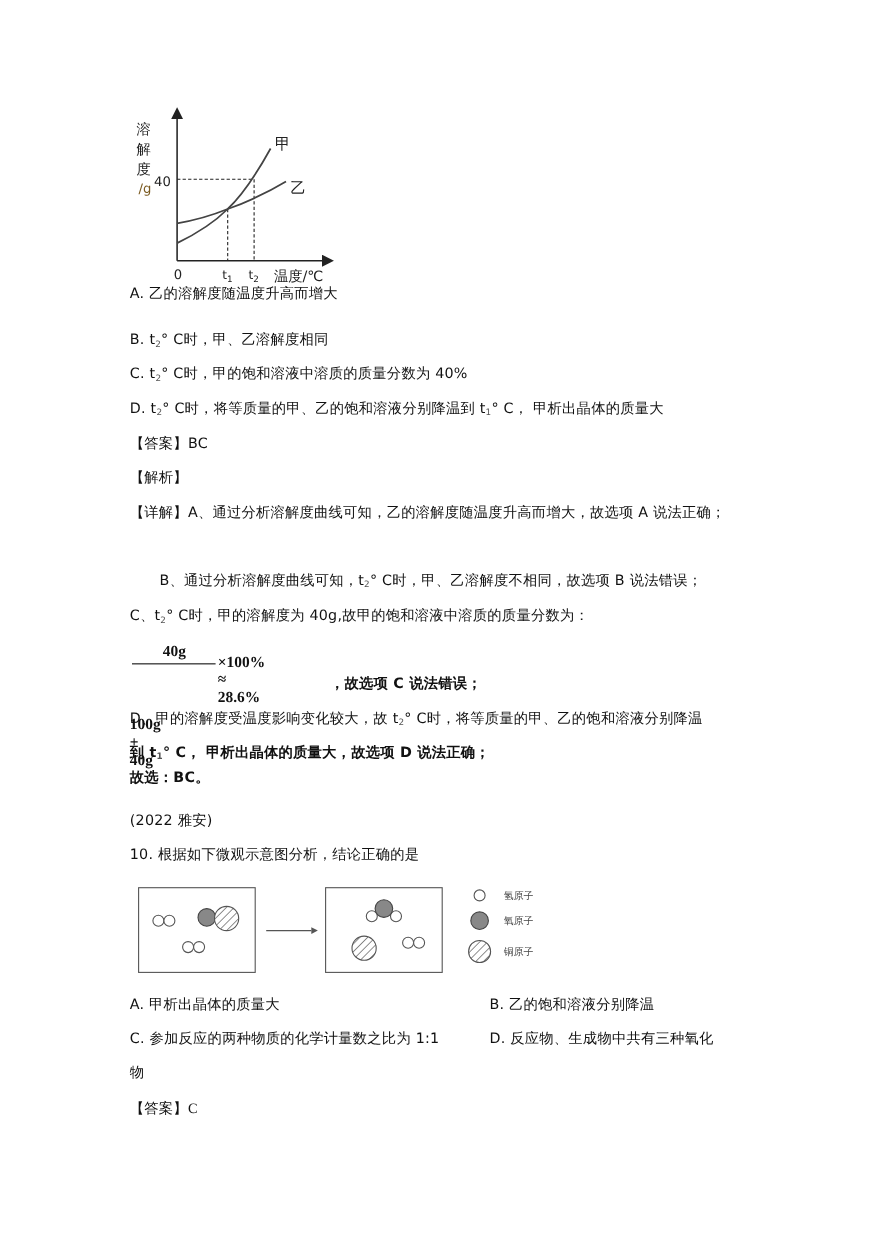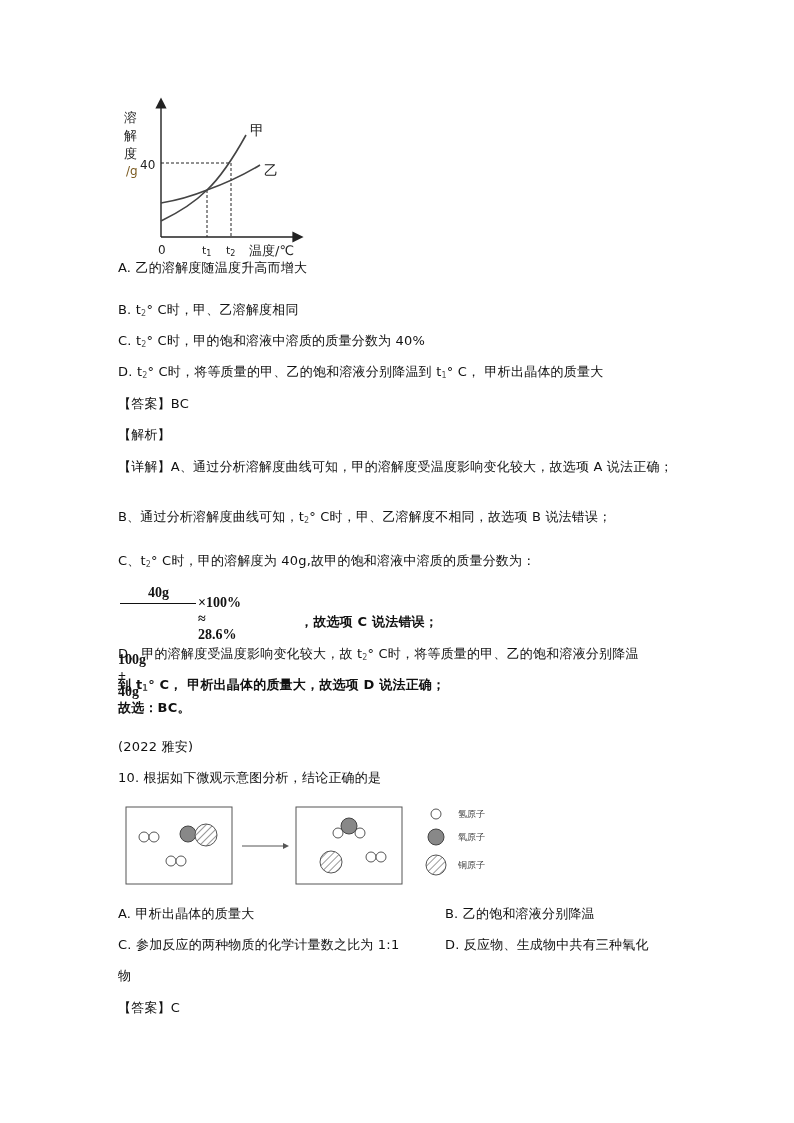--- a/index.html
+++ b/index.html
@@ -59,23 +59,23 @@
   <span>D.</span> <span>t</span><span class="sub">2</span><span>° C时，将等质量的甲、乙的饱和溶液分别降温到 t</span><span class="sub">1</span><span>° C， 甲析出晶体的质量大</span>
 </div>
 
 <div class="line" style="top:396px;">
   <span>【答案】</span><span>BC</span>
 </div>
 <div class="line" style="top:427px;">
   <span>【解析】</span>
 </div>
 <div class="line" style="top:459px;">
-  <span>【详解】</span><span>A、通过分析溶解度曲线可知，甲的溶解度受温度影响变化较大，故选项 A 说法正确；</span>
+  <span>【详解】</span><span>A、通过分析溶解度曲线可知，乙的溶解度随温度升高而增大，故选项 A 说法正确；</span>
 </div>
-<div class="line" style="top:509px;">
+<div class="line" style="top:521px;margin-left:27px;">
   <span>B、通过分析溶解度曲线可知，t</span><span class="sub">2</span><span>° C时，甲、乙溶解度不相同，故选项 B 说法错误；</span>
 </div>
 <div class="line" style="top:553px;">
   <span>C、t</span><span class="sub">2</span><span>° C时，甲的溶解度为 40g,故甲的饱和溶液中溶质的质量分数为：</span>
 </div>
 
 <div class="frac">
   <span class="num">40g</span>
   <span class="bar"></span>
   <span class="den">100g + 40g</span>
@@ -149,15 +149,15 @@
 </div>
 <div class="line" style="top:937px;">
   <span>C. 参加反应的两种物质的化学计量数之比为 1:1</span>
 </div>
 <div class="line" style="left:445px;top:937px;">
   <span>D. 反应物、生成物中共有三种氧化</span>
 </div>
 <div class="line" style="top:968px;">
   <span>物</span>
 </div>
-<div class="line" style="top:1000px;">
+<div class="line" style="top:1000px;font-family:Liberation Serif, serif;">
   <span>【答案】</span><span>C</span>
 </div>
 
 </body></html>

